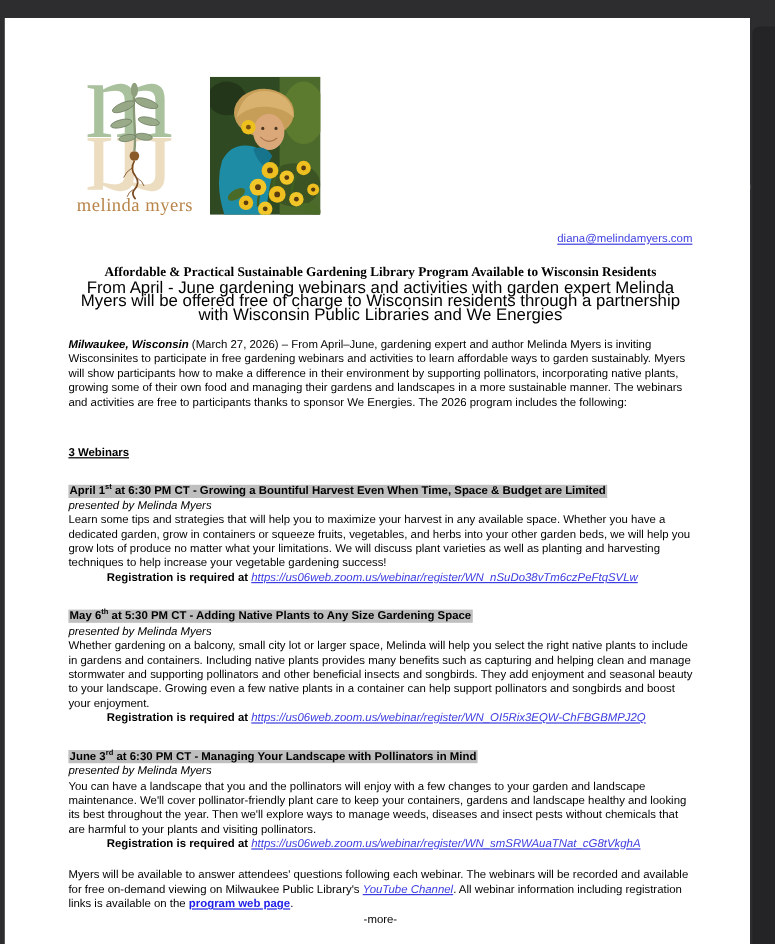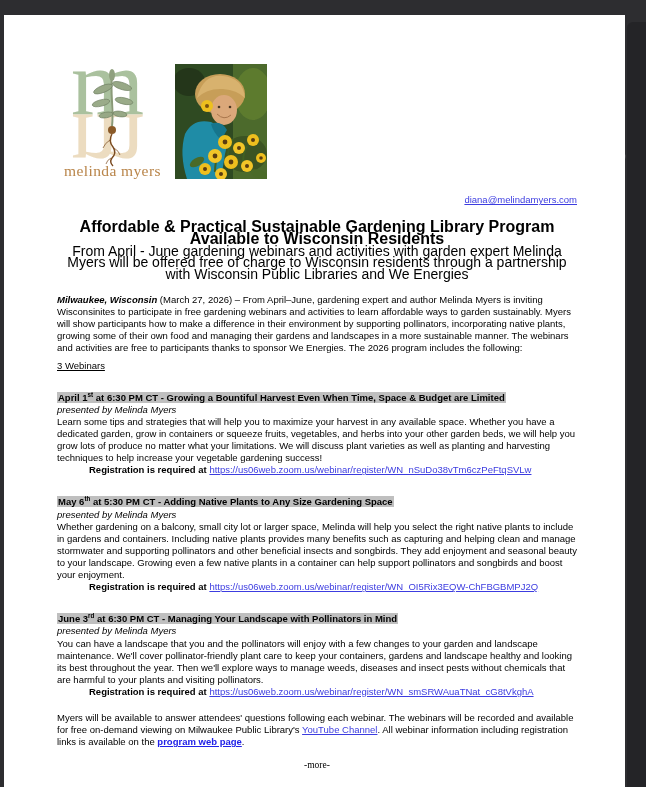--- a/index.html
+++ b/index.html
@@ -31,40 +31,40 @@
   .logo-svg { display:block; }
   .photo-svg { display:block; margin-top:2px; }
 
   
   .release-block { text-align:right; margin-top:12px; font-size:9.5px; line-height:11.5px; }
   .release-label { font-weight:bold; font-size:10px; }
   .email-link { color:#3c3ce0; text-decoration:underline; }
 
   
   .headline { text-align:center; margin-top:15px; }
-  .headline-title { font-weight:bold; font-size:16px; line-height:12px; }
+  .headline-title { font-weight:bold; font-size:11px; line-height:12px;font-family:Liberation Serif, serif; }
   .headline-sub { font-size:14px; line-height:11.5px; margin-top:1px; }
 
   
   .para { font-size:9.5px; line-height:12.1px; margin-top:14px; }
   .i { }
   .bi { font-weight:bold; font-style:italic; }
 
-  .webinars-heading { font-weight:normal; text-decoration:underline; font-size:9.5px; margin-top:6px; }
+  .webinars-heading { font-weight:bold; text-decoration:underline; font-size:9.5px; margin-top:30px; }
 
   .webinar { margin-top:17px; font-size:9.5px; line-height:12.1px; }
   .webinar-title { display:inline; background:#bfbfbf; font-weight:bold; padding:0 1px; }
   .webinar-title sup { font-size:6.3px; }
   .presenter { font-style:italic; }
   .reg-label { font-weight:bold;padding-left:32px; }
-  .doc-link { color:#3c3ce0; text-decoration:underline; }
+  .doc-link { color:#3c3ce0; text-decoration:underline;font-style:italic; }
   .program-link { color:#2121e8; text-decoration:underline; font-weight:bold; }
 
   .closing { margin-top:14px; }
-  .more-marker { text-align:center; font-size:9.5px; line-height:12px; margin-top:11px;font-family:Liberation Serif, serif; }
+  .more-marker { text-align:center; font-size:9.5px; line-height:12px; margin-top:1px; }
 </style>
 </head>
 <body>
 
 <div class="desktop">
   <div class="window-edge"></div>
   <div class="edge-fragment">w b</div>
 </div>
 
 <div class="page">

